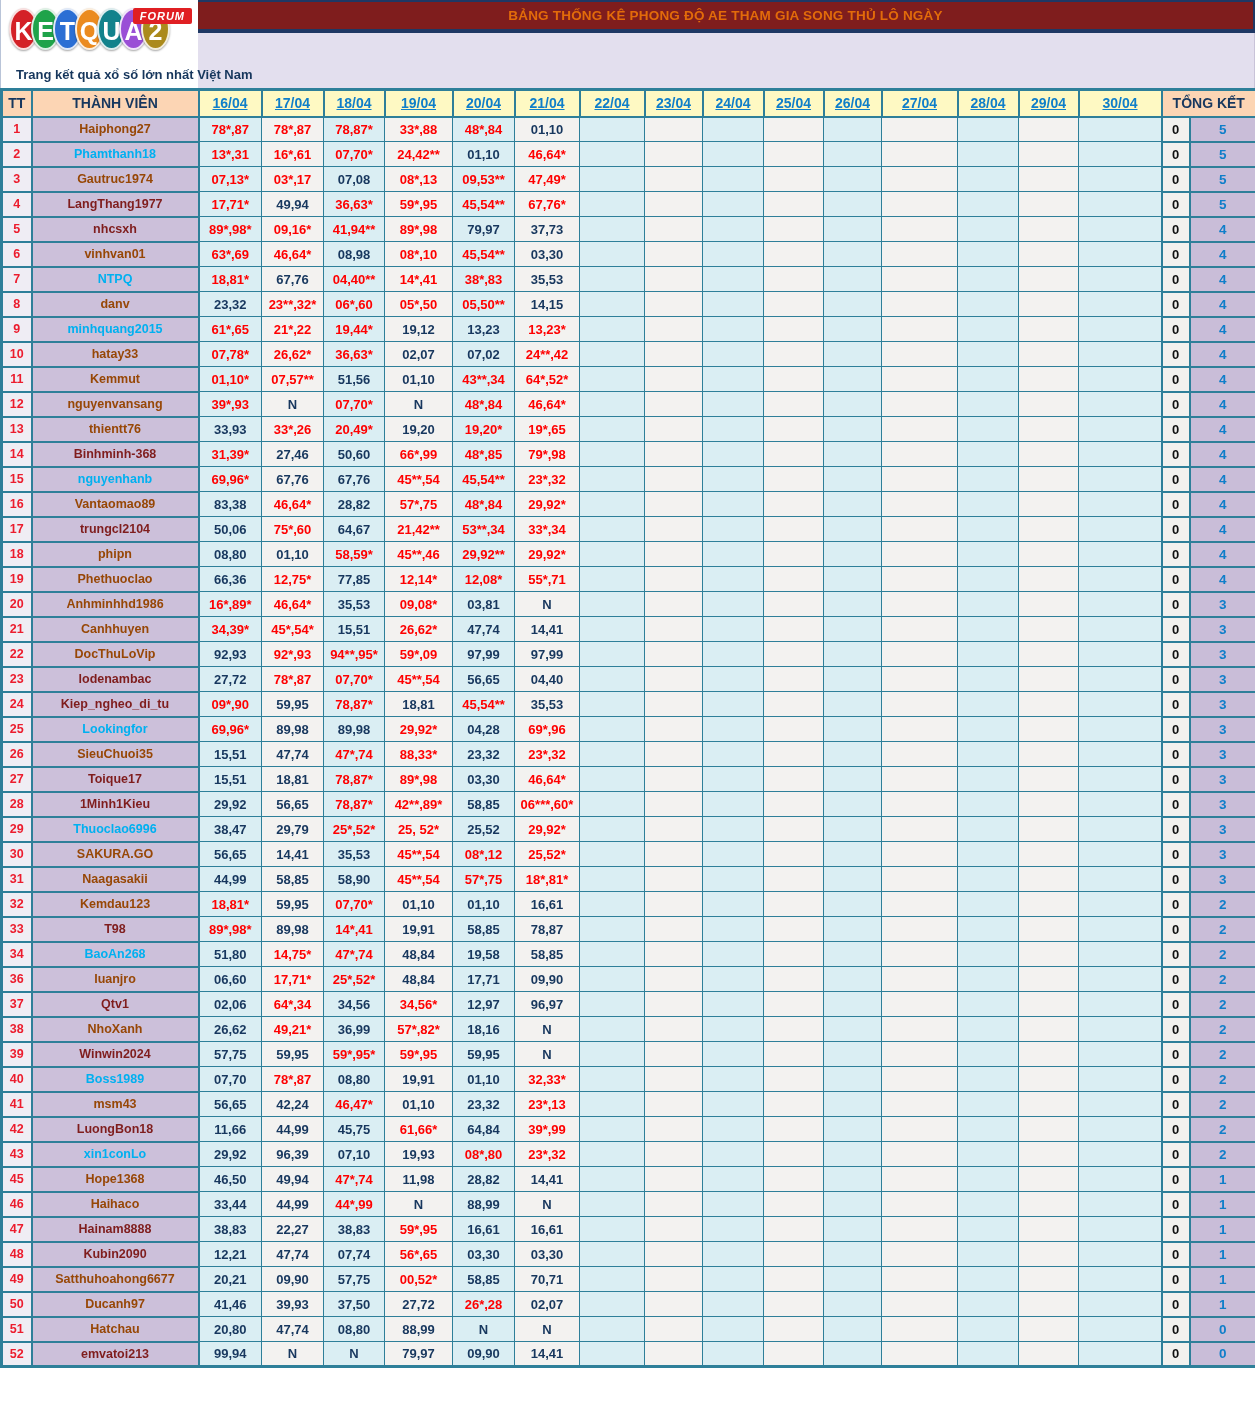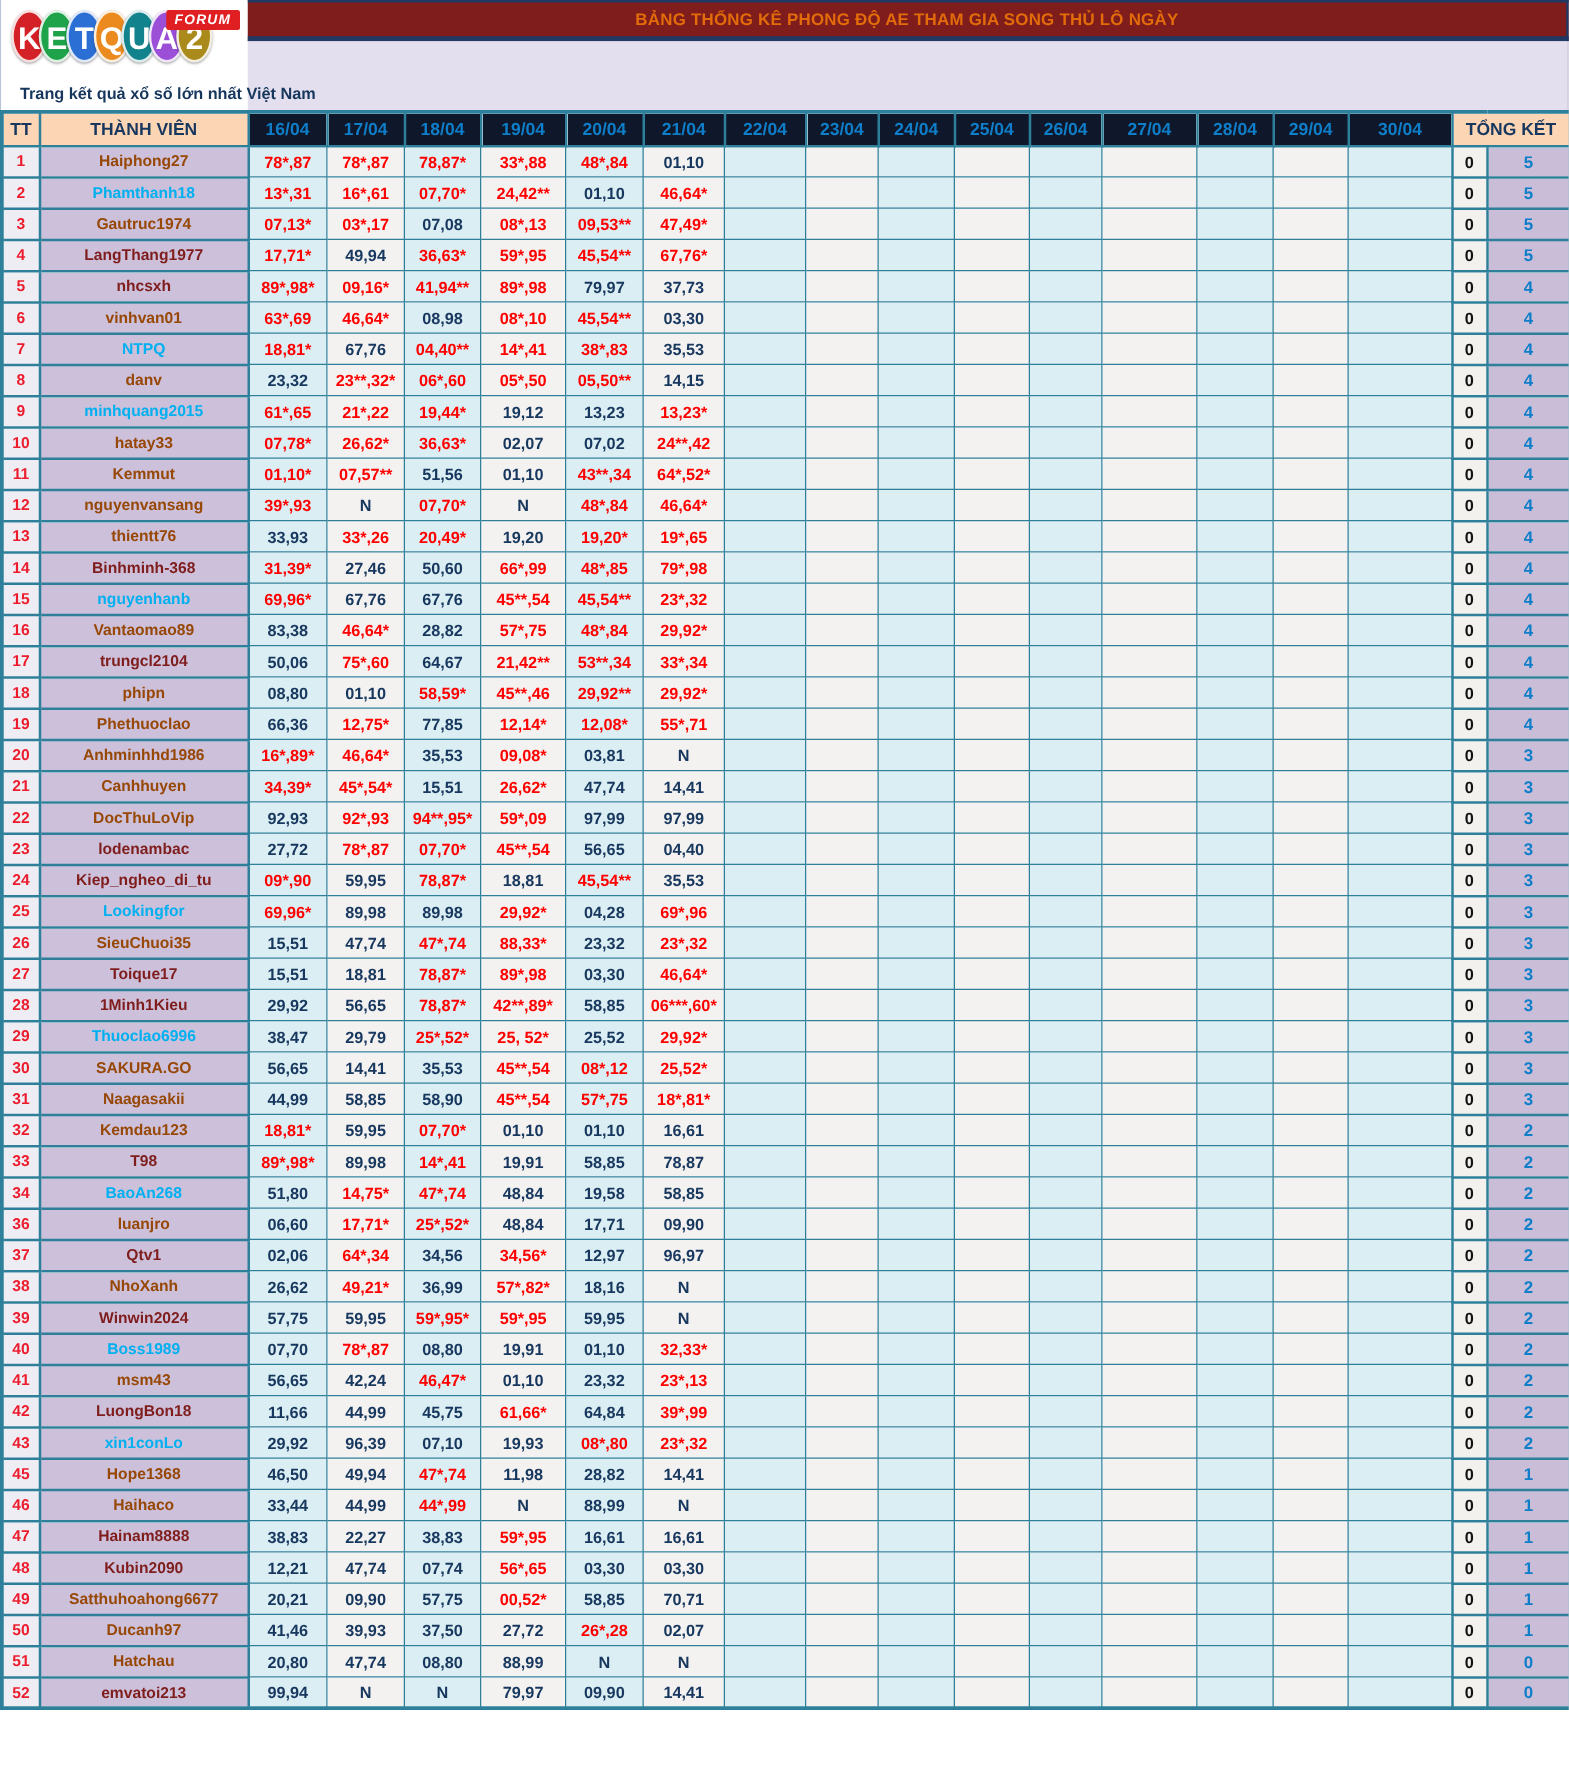--- a/index.html
+++ b/index.html
@@ -37,21 +37,21 @@
     color:#e26b0a; font-weight:bold; font-size:13.5px; letter-spacing:.2px;
   }
   .lavender-band { flex:1; background:#e3dfee; border-right:1px solid #c9c3d8; }
   
   table.stats { width:1255px; border-collapse:collapse; table-layout:fixed;
     border:3px solid #2e7f99; }
   th, td { padding:0 2px; text-align:center; vertical-align:middle; overflow:hidden; white-space:nowrap; }
   th { height:27px; border:2px solid #2e7f99; font-size:14px; font-weight:bold; }
   td { height:25px; border:1px solid #2e7f99; font-size:13px; font-weight:bold; }
   th.head-peach { background:#fcd5b4; color:#17375e; }
-  th.date-head  { background:#0f172a; color:#0f7ec9; }
+  th.date-head  { background:#fef9c3; color:#0f7ec9;text-decoration:underline; }
   td.tt-col     { background:#efedf4; color:#ec1c2d; border-width:2px; font-size:12.5px; }
   td.member-col { background:#ccc0da; border-width:2px; font-size:12.5px; }
   td.zero-col   { background:#f2f1ee; color:#111111; border-width:2px; }
   td.total-col  { background:#c9bdd8; color:#0f7ec9; border-width:2px; font-size:13.5px; }
   td.col-cyan   { background:#daeef3; }
   td.col-light  { background:#f3f2f0; }
   .val-red  { color:#ff0000; }
   .val-navy { color:#17375e; }
   .name-b { color:#974706; }
   .name-c { color:#00b0f0;margin-top:31px; }

